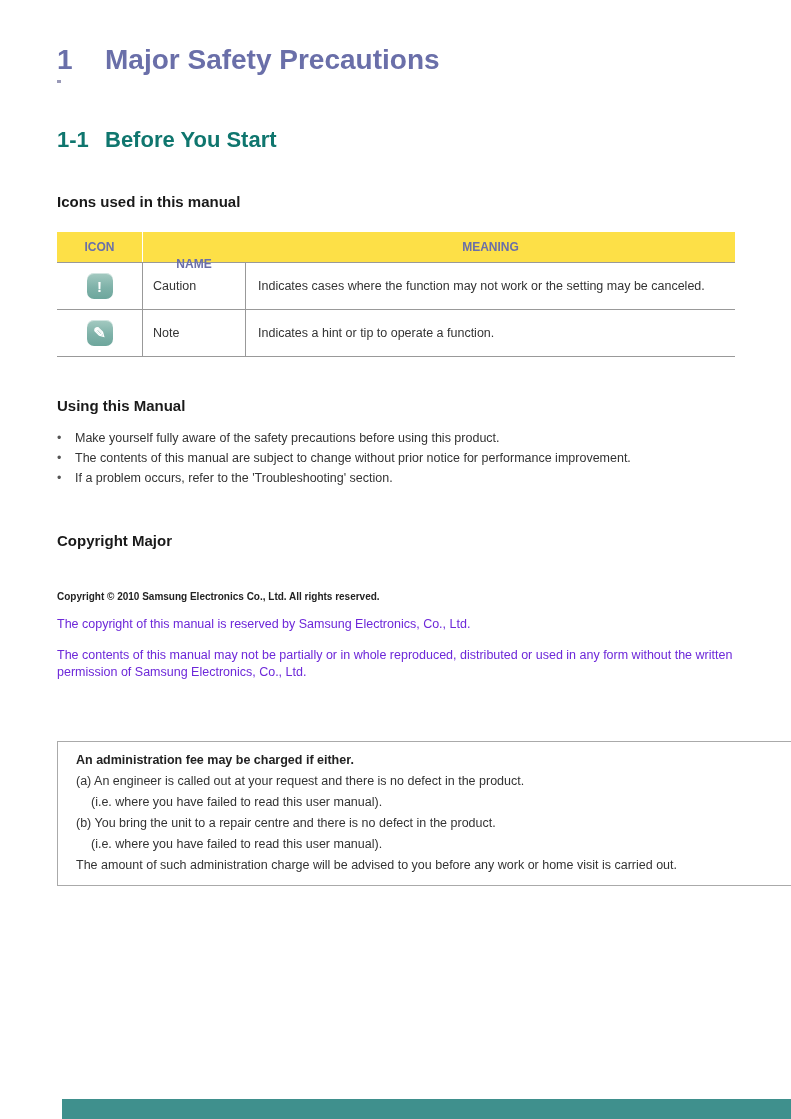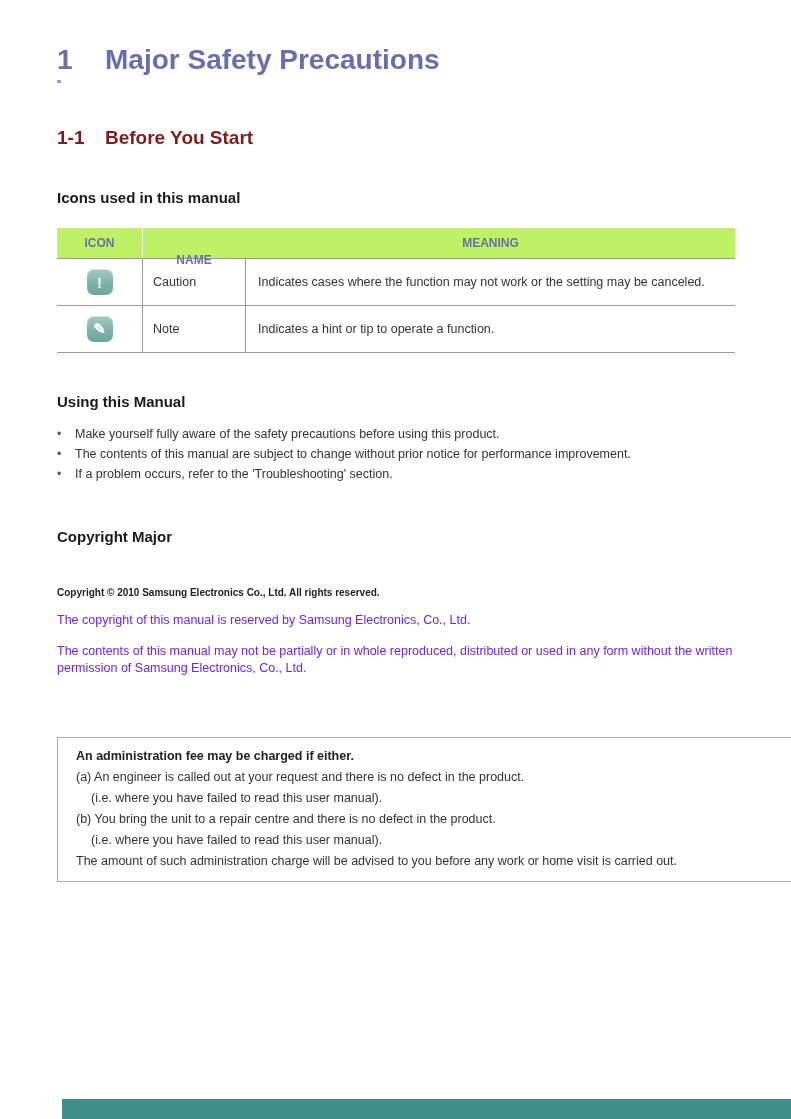--- a/index.html
+++ b/index.html
@@ -27,44 +27,44 @@
   }
   .chapter-title .num { width: 48px; }
   .chapter-tick {
     width: 4px; height: 3px; background: #9a9ab8; margin-top: 4px;
   }
 
   
   .section-heading {
     display: flex;
     align-items: baseline;
-    color: #7f1d1d;
-    font-weight: bold;
-    font-size: 19px;
+    color: #0f766e;
+    font-weight: bold;
+    font-size: 22px;
     margin-top: 44px;
   }
   .section-heading .num { width: 48px; }
 
   
   .sub-heading {
     font-size: 15px;
     font-weight: bold;
     color: #1a1a1a;
     margin-top: 40px;
   }
 
   
   .icons-table {
     margin-top: 22px;
     width: 678px;
     border-bottom: 1px solid #999999;
   }
   .t-header {
     display: flex;
-    background: #bef264;
+    background: #fde047;
     height: 30px;
   }
   .t-header .t-cell {
     color: #6a6fa9;
     font-weight: bold;
     font-size: 12px;
     display: flex;
     align-items: center;
     justify-content: center;
     border-right: 1px solid #ffffff;

